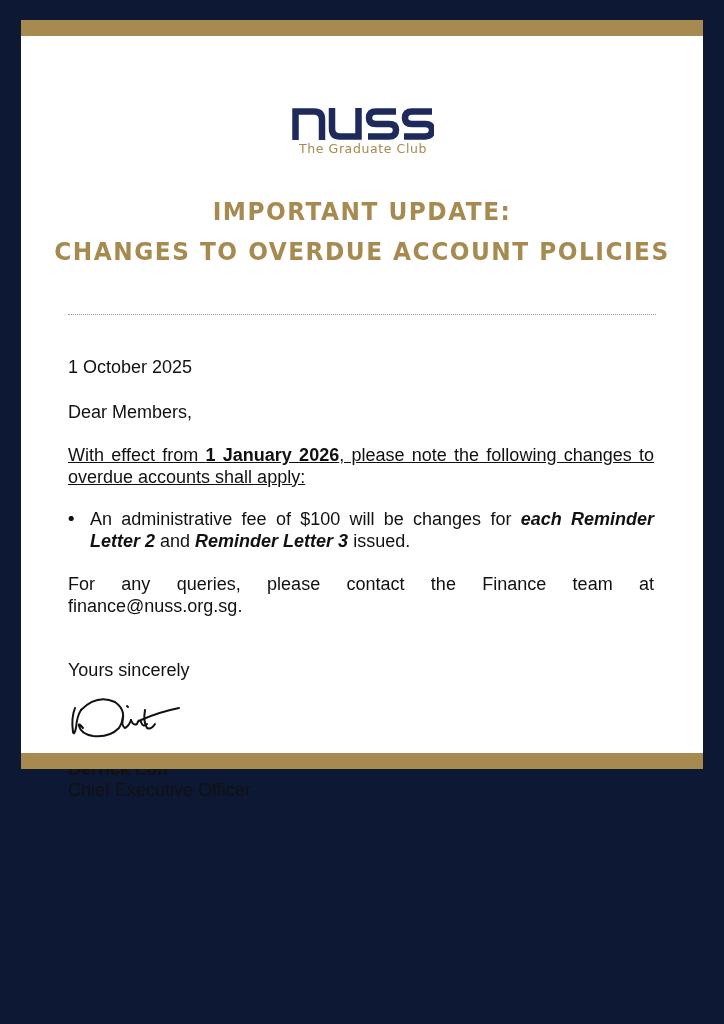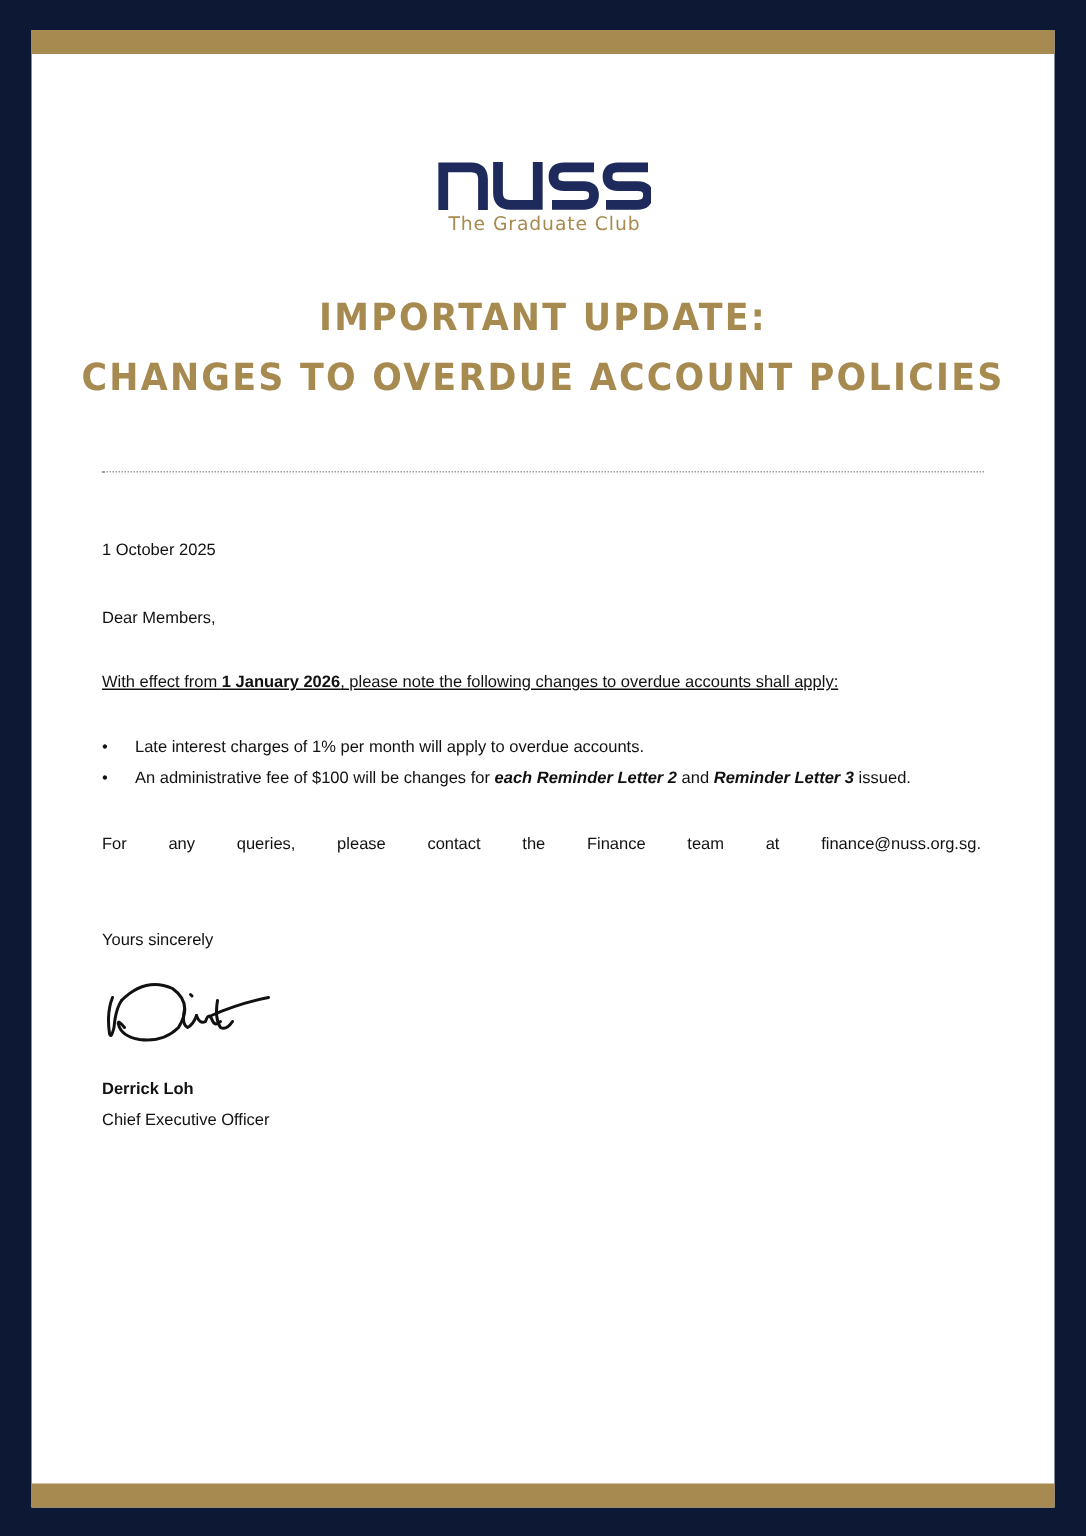--- a/index.html
+++ b/index.html
@@ -6,21 +6,21 @@
   body {
     width: 724px; height: 1024px;
     background: #0c1834;
     position: relative;
     overflow: hidden;
     font-family: "Liberation Sans", sans-serif;
   }
   .page {
     position: absolute;
     left: 21px; top: 20px;
-    width: 682px; height: 985px;
+    width: 682px; height: 749px;
     background: #ffffff;
   }
   .band-top, .band-bottom {
     position: absolute; left: 0; width: 682px; height: 16px;
     background: #a68a4f;
   }
   .band-top { top: 0; }
   .band-bottom { bottom: 0; }
 
   .logo {
@@ -50,21 +50,21 @@
   }
   .title span { display: block; }
 
   .divider {
     position: absolute; left: 47px; top: 294px; width: 588px;
     border-top: 1px dotted #9a9a9a;
   }
 
   .body {
     position: absolute; left: 47px; top: 337px; width: 586px;
-    font-size: 11px; color: #111;
+    font-size: 18px; color: #111;
     line-height: 21.5px;
   }
   .body p { margin: 0; }
   .date { margin-bottom: 23px !important; }
   .greeting { margin-bottom: 22px !important; }
   .intro { text-align: justify; margin-bottom: 21px !important; text-decoration: underline; }
   ul.bullets { margin: 0 0 22px 0; padding: 0; list-style: none; }
   ul.bullets li { position: relative; padding-left: 22px; text-align: justify; }
   ul.bullets li .dot { position: absolute; left: 0; top: 0; }
   .encourage { margin-bottom: 23px !important; }
@@ -103,21 +103,20 @@
   <div class="divider"></div>
 
   <div class="body">
     <p class="date">1 October 2025</p>
     <p class="greeting">Dear Members,</p>
     <p class="intro"><span>With effect from </span><b>1 January 2026</b><span>, please note the following changes to overdue accounts shall apply:</span></p>
 
     <ul class="bullets">
       <li>
         <span class="dot">•</span>
-        <span>Late interest charges of 1% per month will apply to overdue accounts.</span>
       </li>
       <li>
         <span class="dot">•</span>
         <span>An administrative fee of $100 will be changes for </span><b><i>each Reminder Letter 2</i></b><span> and </span><b><i>Reminder Letter 3</i></b><span> issued.</span>
       </li>
     </ul>
 
     <p class="queries"><span>For any queries, please contact the Finance team at </span><span>finance@nuss.org.sg</span><span>.</span></p>
 
     <p class="closing">Yours sincerely</p>

